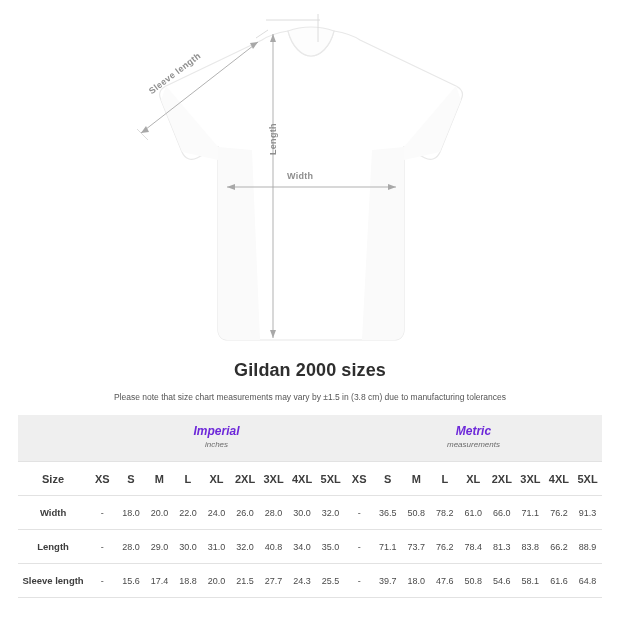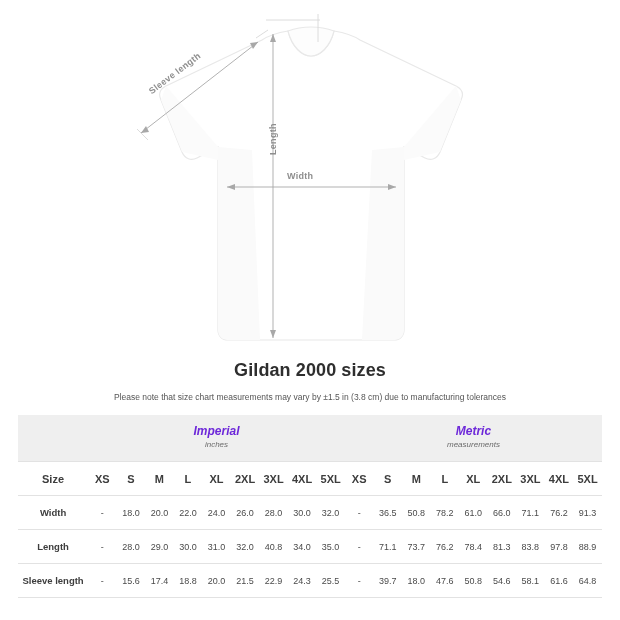--- a/index.html
+++ b/index.html
@@ -296,33 +296,33 @@
           <td>40.8</td>
           <td>34.0</td>
           <td>35.0</td>
           <td>-</td>
           <td>71.1</td>
           <td>73.7</td>
           <td>76.2</td>
           <td>78.4</td>
           <td>81.3</td>
           <td>83.8</td>
-          <td>97.8</td>
+          <td>66.2</td>
           <td>88.9</td>
         </tr>
 
         <tr>
           <td class="rowlabel">Sleeve length</td>
           <td>-</td>
           <td>15.6</td>
           <td>17.4</td>
           <td>18.8</td>
           <td>20.0</td>
           <td>21.5</td>
-          <td>22.9</td>
+          <td>27.7</td>
           <td>24.3</td>
           <td>25.5</td>
           <td>-</td>
           <td>39.7</td>
           <td>18.0</td>
           <td>47.6</td>
           <td>50.8</td>
           <td>54.6</td>
           <td>58.1</td>
           <td>61.6</td>

